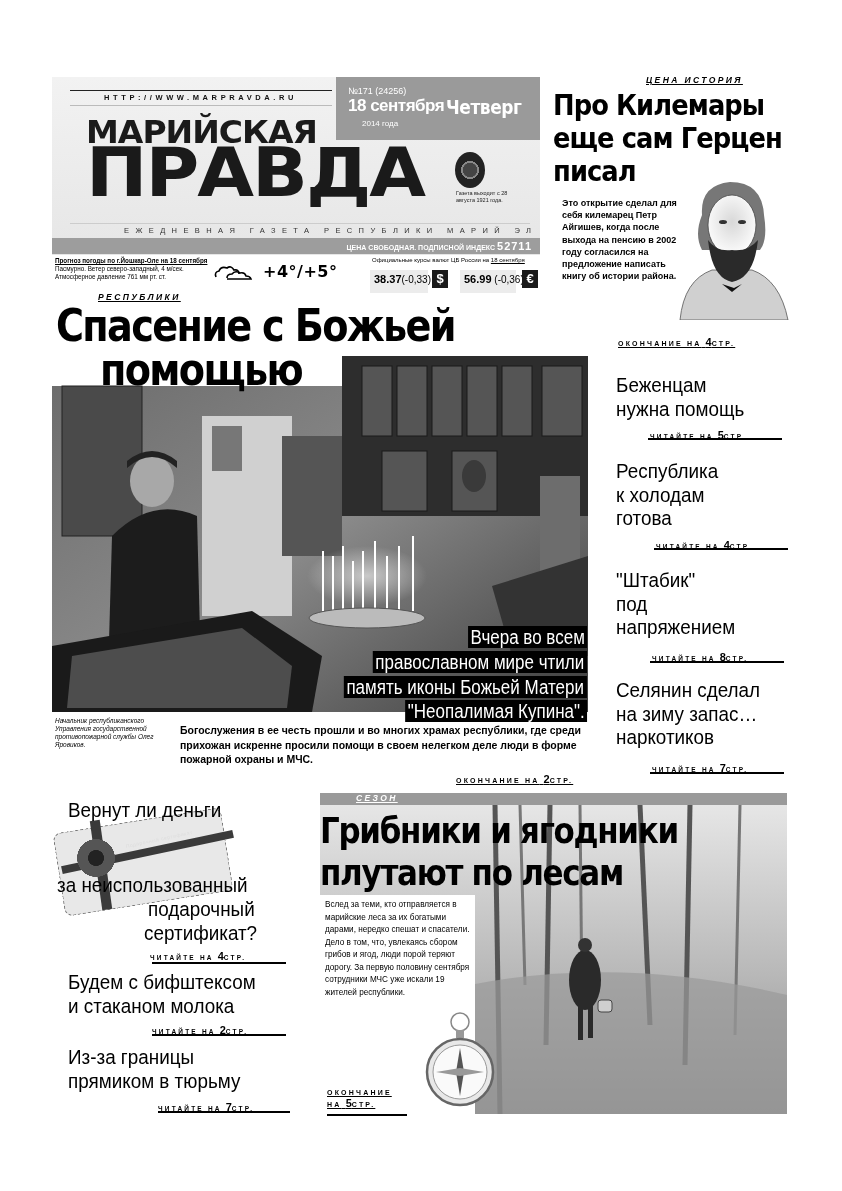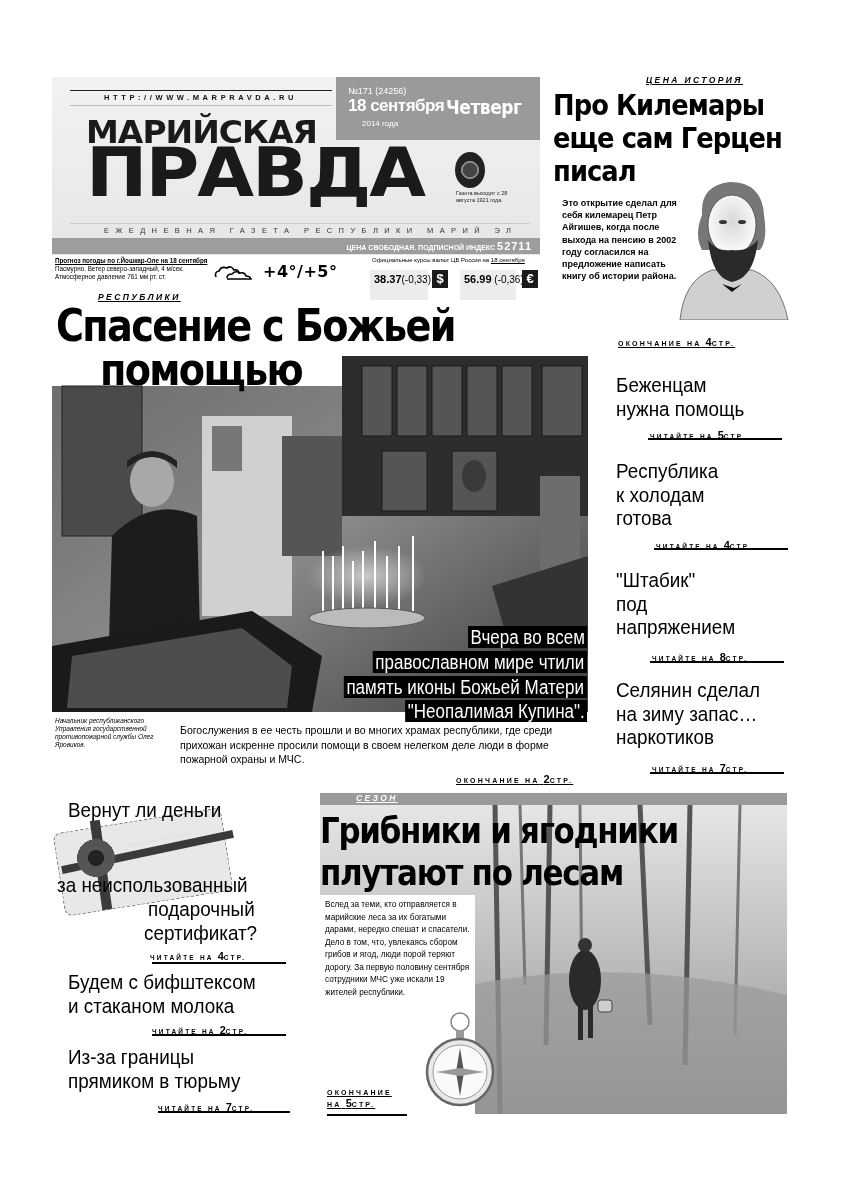--- a/index.html
+++ b/index.html
@@ -15,33 +15,33 @@
   .logo-top { left: 86px; top: 114px; font-family: "DejaVu Sans", sans-serif; font-weight: bold; font-size: 33px; letter-spacing: -1px; color: #1a1a1a; transform: scaleY(0.95); transform-origin: left top; }
   .logo-main { left: 86px; top: 138px; font-family: "DejaVu Sans", sans-serif; font-weight: bold; font-size: 72px; line-height: 72px; letter-spacing: -2px; color: #1a1a1a; transform: scale(1.02, 0.95); transform-origin: left top; }
   .date-panel { left: 336px; top: 77px; width: 204px; height: 63px; background: #9a9a9a; color: #fff; }
   .issue-no { left: 348px; top: 86px; font-size: 9px; color: #fff; }
   .issue-date { left: 348px; top: 96px; font-size: 17px; font-weight: bold; color: #fff; letter-spacing: -0.5px; }
   .issue-year { left: 348px; top: 119px; font-size: 8px; color: #fff; margin-left: 14px; }
   .weekday { left: 446px; top: 95px; font-family: "DejaVu Sans", sans-serif; font-size: 20px; font-weight: bold; color: #fff; transform: scaleX(0.85); transform-origin: left top; letter-spacing: -0.5px; }
   .emblem { left: 455px; top: 152px; width: 30px; height: 36px; border-radius: 50%; background: radial-gradient(circle, #444 0 30%, #888 31% 38%, #222 39% 100%); }
   .since { left: 456px; top: 190px; font-size: 5.5px; line-height: 6.5px; color: #222; width: 60px; }
   .tagline-line { left: 70px; top: 223px; width: 460px; border-top: 1px solid #ccc; }
-  .tagline { left: 104px; top: 226px; font-size: 7.5px; letter-spacing: 6.4px; color: #333; white-space: nowrap; }
+  .tagline { left: 124px; top: 226px; font-size: 7.5px; letter-spacing: 6.4px; color: #333; white-space: nowrap; }
   .price-band { left: 52px; top: 238px; width: 488px; height: 16px; background: #9d9d9d; }
   .price-text { right: 310px; top: 240px; font-size: 7px; font-weight: bold; color: #fff; white-space: nowrap; }
   .price-text b { font-size: 11px; letter-spacing: 1px; }
 
   
   .weather-title { left: 55px; top: 257px; font-size: 6.3px; font-weight: bold; text-decoration: underline; white-space: nowrap; }
   .weather-desc { left: 55px; top: 265px; font-size: 6.3px; line-height: 8px; white-space: nowrap; }
   .cloud-icon { left: 213px; top: 263px; width: 40px; height: 18px; }
   .temp { left: 263px; top: 262px; font-size: 16px; font-weight: bold; letter-spacing: 0.5px; font-family: "DejaVu Sans", sans-serif; }
   .fx-title { left: 372px; top: 257px; font-size: 6px; white-space: nowrap; }
   .fx-title u { text-decoration: underline; }
-  .fx-box { top: 270px; height: 30px; background: #ececec; font-size: 10px; line-height: 18px; padding-left: 4px; white-space: nowrap; }
+  .fx-box { top: 270px; height: 23px; background: #ececec; font-size: 10px; line-height: 18px; padding-left: 4px; white-space: nowrap; }
   .fx-box b { font-size: 11px; }
   .fx-usd { left: 370px; width: 58px; }
   .fx-eur { left: 460px; width: 56px; }
   .cur-badge { top: 270px; width: 16px; height: 18px; background: #1a1a1a; color: #fff; font-weight: bold; font-size: 13px; text-align: center; line-height: 18px; }
   .cur-usd { left: 432px; }
   .cur-eur { left: 522px; }
 
   
   .rubric { font-size: 8.5px; font-weight: bold; font-style: italic; letter-spacing: 2.4px; text-decoration: underline; white-space: nowrap; }
   .hist-rubric { left: 646px; top: 75px; }
@@ -57,21 +57,21 @@
   .lead-head-1 { left: 56px; top: 302px; font-family: "DejaVu Sans", sans-serif; font-weight: bold; font-size: 45px; line-height: 48px; letter-spacing: -2px; transform: scaleX(0.85); transform-origin: left top; white-space: nowrap; }
   .lead-head-2 { left: 100px; top: 346px; font-family: "DejaVu Sans", sans-serif; font-weight: bold; font-size: 45px; line-height: 48px; letter-spacing: -2px; transform: scaleX(0.85); transform-origin: left top; white-space: nowrap; }
   .lead-photo { left: 52px; top: 356px; width: 536px; height: 356px; overflow: hidden; }
   .photo-cover { left: 52px; top: 356px; width: 290px; height: 24px; background: #fff; }
   .caption-box { right: 255px; background: #000; color: #fff; font-size: 20px; line-height: 22px; padding: 0 3px; white-space: nowrap; font-family: "Liberation Sans", sans-serif; transform: scaleX(0.85); transform-origin: right top; }
   .cb1 { top: 626px; }
   .cb2 { top: 651px; }
   .cb3 { top: 676px; }
   .cb4 { top: 700px; }
   .photo-credit { left: 55px; top: 717px; width: 120px; font-size: 6.5px; line-height: 8px; font-style: italic; }
-  .lead-lede { left: 180px; top: 723px; width: 405px; font-size: 10.5px; line-height: 14.5px; font-weight: normal; }
+  .lead-lede { left: 180px; top: 723px; width: 405px; font-size: 10.5px; line-height: 14.5px; font-weight: bold; }
   .lead-more { left: 456px; top: 773px; }
 
   
   .teaser-head { font-size: 20.5px; line-height: 23.5px; font-family: "Liberation Sans", sans-serif; transform: scaleX(0.92); transform-origin: left top; white-space: nowrap; }
   .teaser-more { font-size: 6.5px; font-weight: bold; letter-spacing: 2.2px; white-space: nowrap; }
   .teaser-more .pg { font-size: 11px; letter-spacing: 0; }
   .teaser-line { height: 1.6px; background: #000; }
 
   
   .cert-card { left: 58px; top: 820px; width: 170px; height: 84px; transform: rotate(-9deg); background: #e8e8e8; border: 1px dashed #777; border-radius: 8px; }

